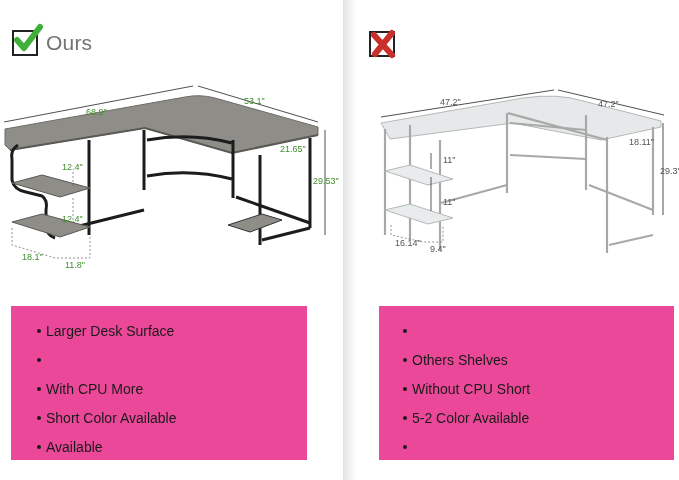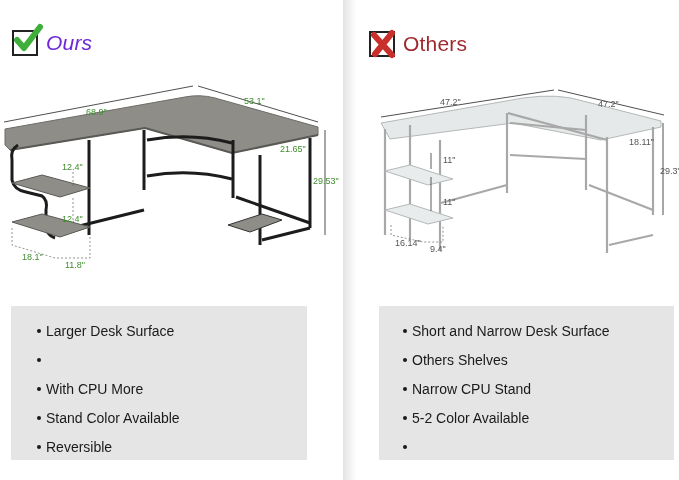--- a/index.html
+++ b/index.html
@@ -7,28 +7,28 @@
   .panel { position:absolute; top:0; height:480px; background:#ffffff; }
   .panel-left { left:0; width:343px; }
   .panel-right { left:343px; width:336px; }
   .shadow { position:absolute; left:343px; top:0; width:14px; height:480px;
             background:linear-gradient(to right, #e2e2e2 0%, #efefef 40%, #fbfbfb 80%, #ffffff 100%); }
   .heading { position:absolute; display:flex; align-items:center; }
   .heading .box { width:26px; height:26px; border:2.5px solid #222; box-sizing:border-box; position:relative; background:#fff; }
   .heading .label { font-size:21px; margin-left:8px; letter-spacing:0.2px; }
   .ours-heading { left:12px; top:30px; }
   .others-heading { left:369px; top:31px; }
-  .ours-heading .label { color:#6d28d9;font-style:italic; }
+  .ours-heading .label { color:#737373; }
   .others-heading .label { color:#9e2a2e; }
   .desk { position:absolute; }
   .desk-left { left:0; top:80px; width:343px; height:200px; }
   .desk-right { left:343px; top:85px; width:336px; height:200px; }
   .dim { font-size:9px; fill:#3f8f2e; font-family:"Liberation Sans", sans-serif; }
   .dim-gray { font-size:9px; fill:#555; font-family:"Liberation Sans", sans-serif; }
-  .features { position:absolute; background:#e5e5e5; box-sizing:border-box; }
+  .features { position:absolute; background:#ec4899; box-sizing:border-box; }
   .features-left { left:11px; top:306px; width:296px; height:154px; padding:10px 0 0 26px; }
   .features-right { left:379px; top:306px; width:295px; height:154px; padding:10px 0 0 24px; }
   .feature-item { display:flex; align-items:center; font-size:14px; color:#1a1a1a; height:29px; }
   .feature-item .bullet { width:4px; height:4px; border-radius:50%; background:#1a1a1a; margin-right:5px; flex:none; }
 </style>
 </head>
 <body>
 
 <div class="panel panel-left"></div>
 <div class="panel panel-right"></div>
@@ -42,21 +42,20 @@
   </div>
   <span class="label">Ours</span>
 </div>
 
 <div class="heading others-heading">
   <div class="box">
     <svg width="30" height="30" viewBox="0 0 30 30" style="position:absolute;left:-1px;top:-4px;overflow:visible">
       <path d="M4 6 L22 26 M22 4 L5 25" fill="none" stroke="#c9302c" stroke-width="6" stroke-linecap="round"></path>
     </svg>
   </div>
-  <span class="label">Others</span>
 </div>
 
 <div class="desk desk-left">
   <svg width="343" height="200" viewBox="0 0 343 200">
 
     <g stroke="#222" stroke-width="0.8" fill="#222">
       <line x1="4" y1="42" x2="193" y2="6"></line>
       <line x1="198" y1="6" x2="318" y2="42"></line>
       <line x1="325" y1="50" x2="325" y2="155"></line>
     </g>
@@ -149,40 +148,39 @@
     </div>
   <div class="feature-item">
       <span class="bullet"></span>
     </div>
   <div class="feature-item">
       <span class="bullet"></span>
       <span>With CPU More</span>
     </div>
   <div class="feature-item">
       <span class="bullet"></span>
-      <span>Stand Color Available</span>
+      <span>Short Color Available</span>
     </div>
   <div class="feature-item">
       <span class="bullet"></span>
-      <span>Reversible</span>
+      <span>Available</span>
     </div>
 </div>
 
 <div class="features features-right">
   <div class="feature-item">
       <span class="bullet"></span>
-      <span>Short and Narrow Desk Surface</span>
     </div>
   <div class="feature-item">
       <span class="bullet"></span>
       <span>Others Shelves</span>
     </div>
   <div class="feature-item">
       <span class="bullet"></span>
-      <span>Narrow CPU Stand</span>
+      <span>Without CPU Short</span>
     </div>
   <div class="feature-item">
       <span class="bullet"></span>
       <span>5-2 Color Available</span>
     </div>
   <div class="feature-item">
       <span class="bullet"></span>
     </div>
 </div>
 

